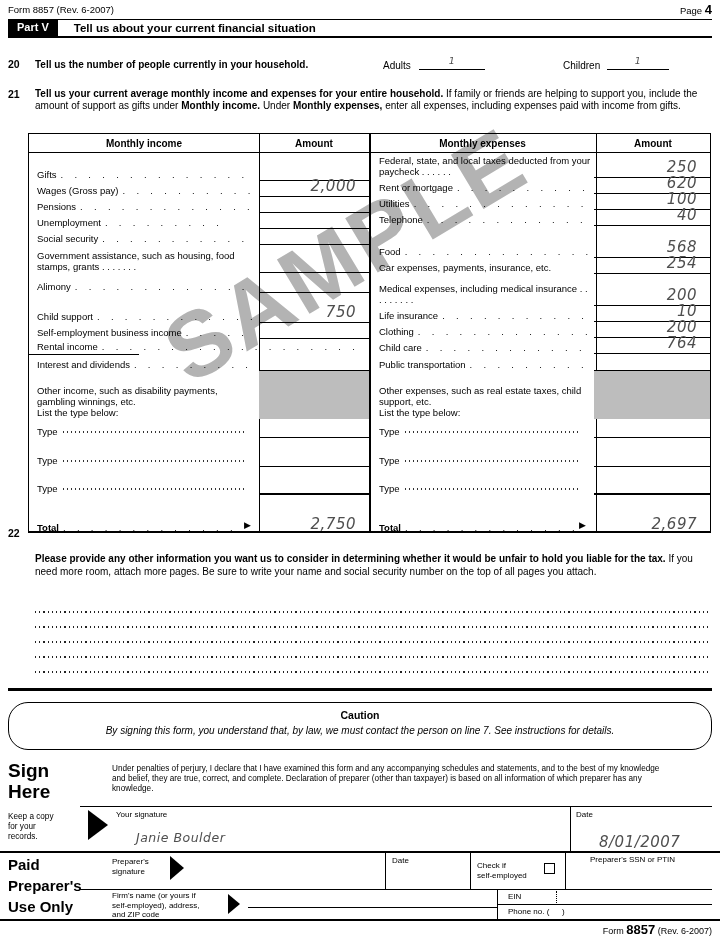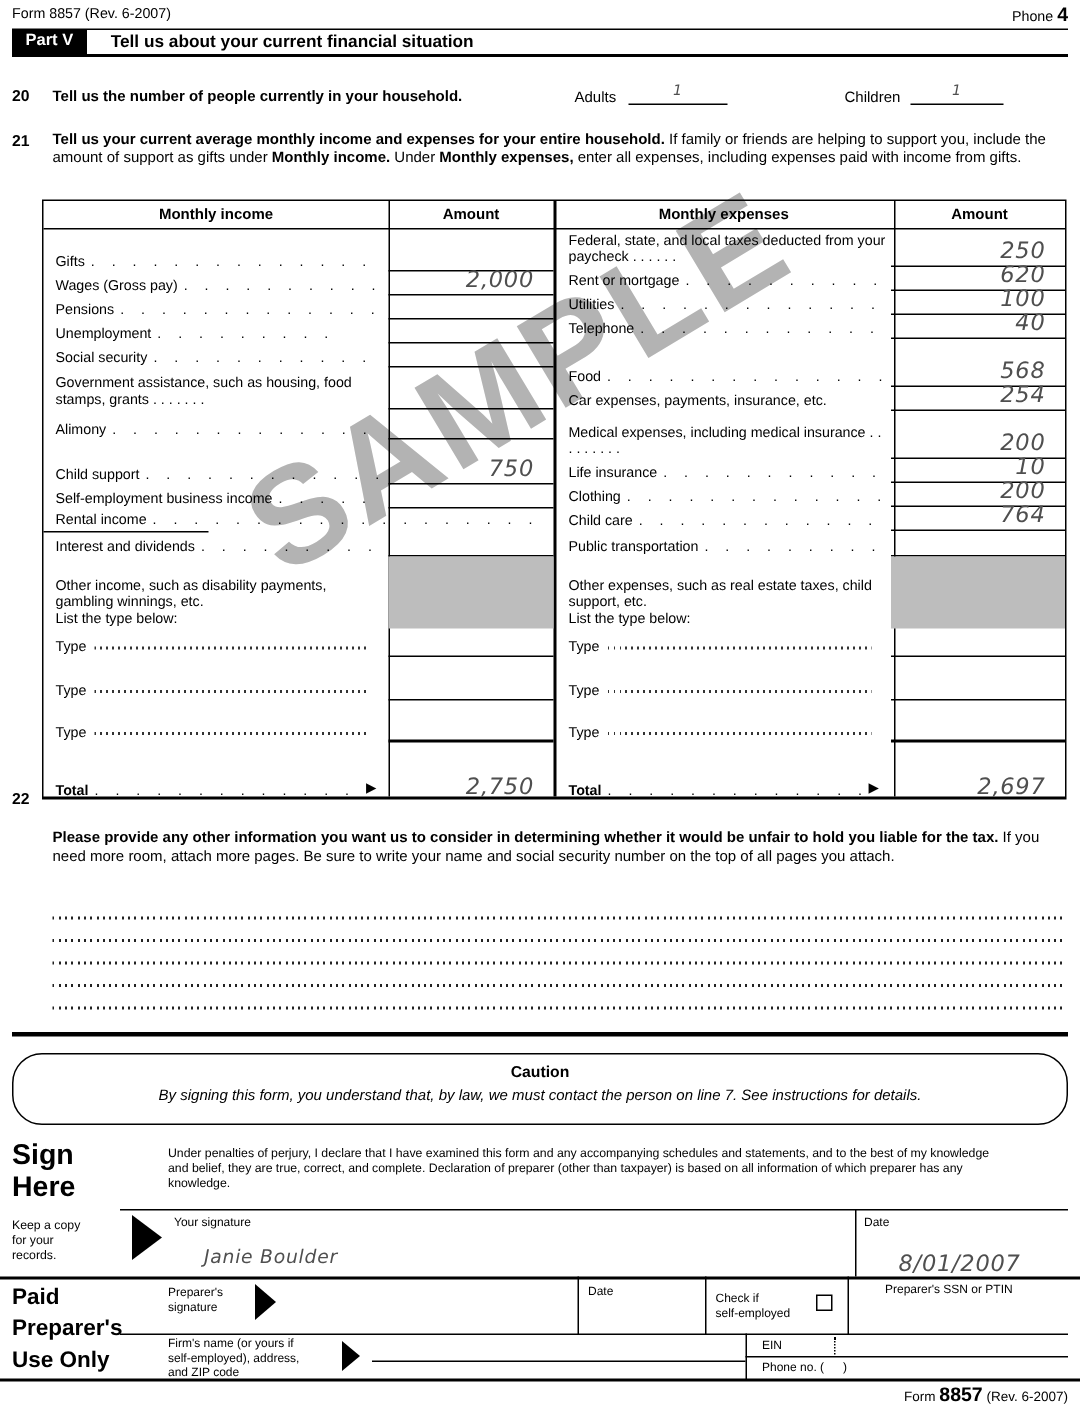--- a/index.html
+++ b/index.html
@@ -70,21 +70,21 @@
   .footer{right:8px;top:922px;font-size:9px;}
   .footer .num{font-size:13px;font-weight:bold;}
 </style>
 </head>
 <body>
 
 <div class="page">
 
   <div class="abs formno">Form 8857 (Rev. 6-2007)</div>
   <div class="abs pagebox">
-    <span>Phone</span>
+    <span>Page</span>
     <span class="num">4</span>
   </div>
   <div class="abs partbar">
     <span class="partlabel">Part V</span>
     <span class="parttitle">Tell us about your current financial situation</span>
   </div>
 
   <div class="abs linenum" style="left:8px;top:58px;">20</div>
   <div class="abs b" style="left:35px;top:59px;font-size:10px;">Tell us the number of people currently in your household.</div>
   <div class="abs" style="left:383px;top:60px;">Adults</div>

